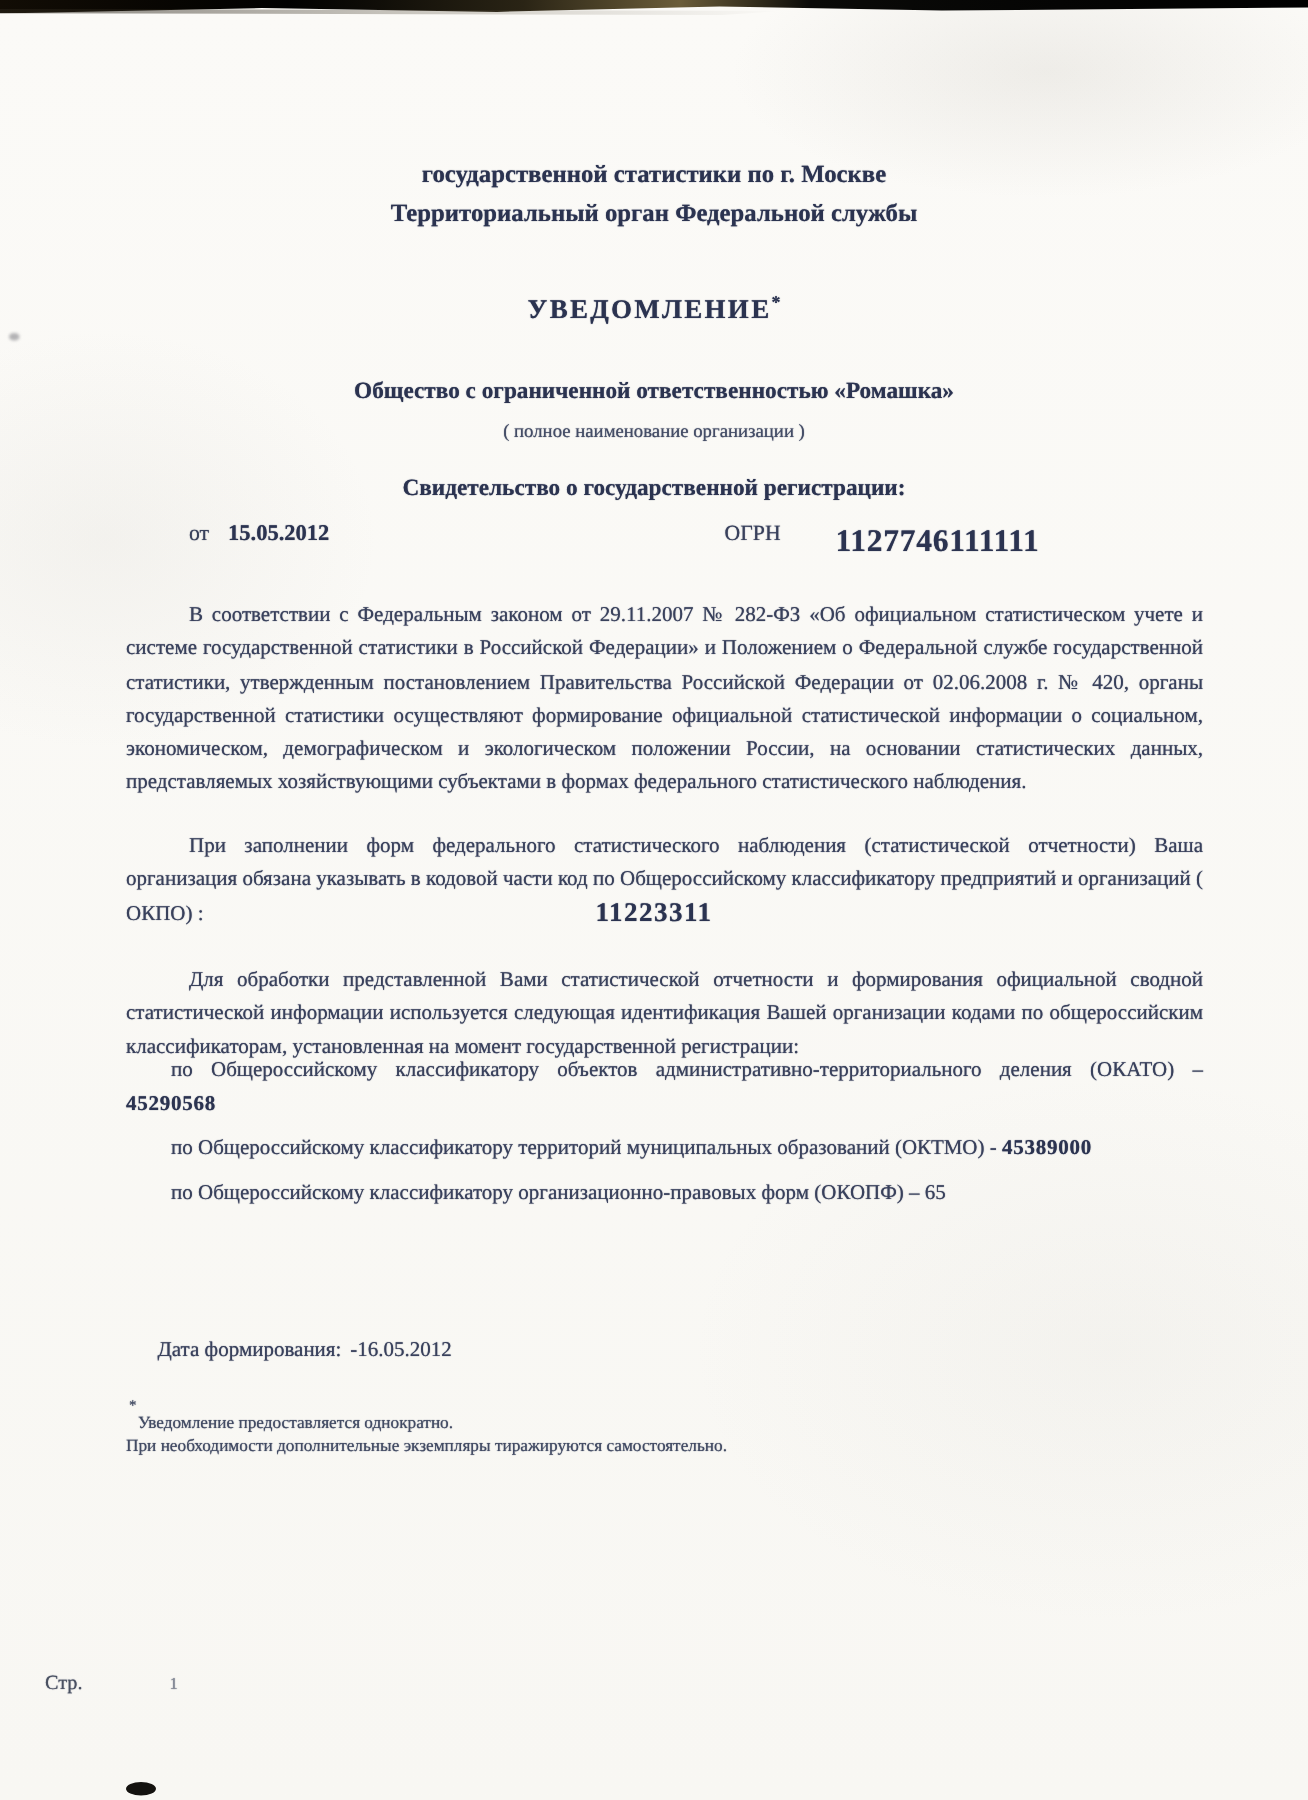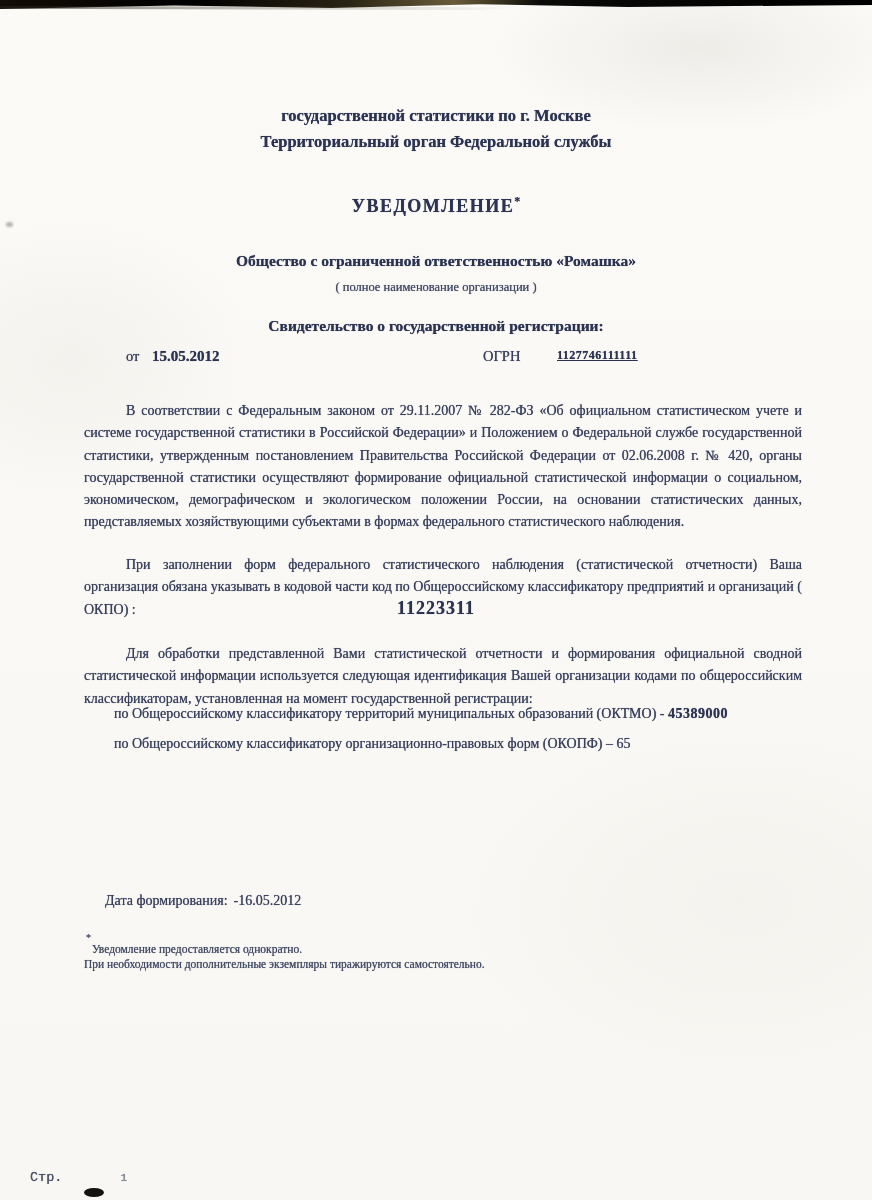--- a/index.html
+++ b/index.html
@@ -55,21 +55,21 @@
     text-align:center;font-size:12.5px;color:#444d66;
   }
   .reg-heading{
     position:absolute;top:317px;left:0;width:100%;
     text-align:center;font-weight:bold;font-size:15.5px;color:#2b3350;
   }
   .reg-line{ position:absolute;top:348px;left:0;width:100%;height:24px;font-size:14.5px; }
   .reg-line .from-label{position:absolute;left:126px;}
   .reg-line .from-date{position:absolute;left:152px;font-size:15px;}
   .reg-line .ogrn-label{position:absolute;left:483px;}
-  .reg-line .ogrn-value{position:absolute;left:557px;font-size:12px;letter-spacing:.5px;text-decoration:underline;}
+  .reg-line .ogrn-value{position:absolute;left:557px;font-size:21px;letter-spacing:.5px;}
 
   .para{
     position:absolute;left:84px;width:718px;
     font-size:14px;line-height:22.3px;
     text-align:justify;text-indent:42px;
   }
   .p1{top:386px;}
   .p2{top:540px;}
   .p3{top:627px;margin-top:16px;}
   .okpo{
@@ -85,21 +85,21 @@
   .clsf .val{letter-spacing:.5px;}
   .clsf.val-normal .val{font-weight:normal;color:#39415c;letter-spacing:0;}
 
   .formation-date{position:absolute;top:893px;left:105px;font-size:14px;}
   .formation-date .d{margin-left:6px;}
 
   .footnote{position:absolute;top:934px;left:84px;width:520px;font-size:11.5px;line-height:15px;color:#434c64;}
   .footnote .mark{display:block;font-size:10px;line-height:8px;margin-left:2px;}
   .footnote .l1{margin-left:8px;}
 
-  .page-footer{position:absolute;top:1170px;left:30px;font-size:13.5px;color:#4a5161;font-family:Liberation Mono, monospace;}
+  .page-footer{position:absolute;top:1114px;left:30px;font-size:13.5px;color:#4a5161;}
   .page-footer .num{margin-left:58px;font-size:11px;color:#8a8f9a;}
 </style>
 </head>
 <body>
 
 <div class="page">
 
   <div class="scan-top-edge"></div>
   <div class="scan-top-edge2"></div>
   <div class="scan-left-smudge"></div>
@@ -126,20 +126,21 @@
 
   <p class="para p1 txt">В соответствии с Федеральным законом от 29.11.2007 № 282-ФЗ «Об официальном статистическом учете и системе государственной  статистики в Российской Федерации» и Положением о Федеральной службе государственной статистики,  утвержденным постановлением Правительства Российской Федерации от 02.06.2008 г. № 420, органы государственной статистики осуществляют формирование официальной статистической информации о социальном, экономическом, демографическом и экологическом положении России, на основании статистических данных, представляемых хозяйствующими субъектами в формах федерального статистического наблюдения.</p>
 
   <p class="para p2 txt">При заполнении форм федерального статистического наблюдения (статистической отчетности) Ваша организация обязана указывать в кодовой части код по Общероссийскому классификатору предприятий и организаций ( ОКПО) :</p>
 
   <div class="okpo txt">11223311</div>
 
   <p class="para p3 txt">Для обработки представленной Вами статистической отчетности и формирования официальной сводной статистической информации используется следующая  идентификация Вашей организации кодами по общероссийским классификаторам, установленная на момент государственной регистрации:</p>
 
   <div class="clsf-list">
+    <p class="clsf txt"><span>по Общероссийскому классификатору объектов административно-территориального деления (ОКАТО) –</span> <span class="val bold">45290568</span></p>
     <p class="clsf txt"><span>по Общероссийскому классификатору территорий муниципальных образований (ОКТМО) -</span> <span class="val bold">45389000</span></p>
     <p class="clsf val-normal txt"><span>по Общероссийскому классификатору организационно-правовых форм (ОКОПФ) –</span> <span class="val">65</span></p>
   </div>
 
   <div class="formation-date txt">
     <span>Дата формирования:</span><span class="d">-16.05.2012</span>
   </div>
 
   <div class="footnote txt">
     <span class="mark">*</span>

